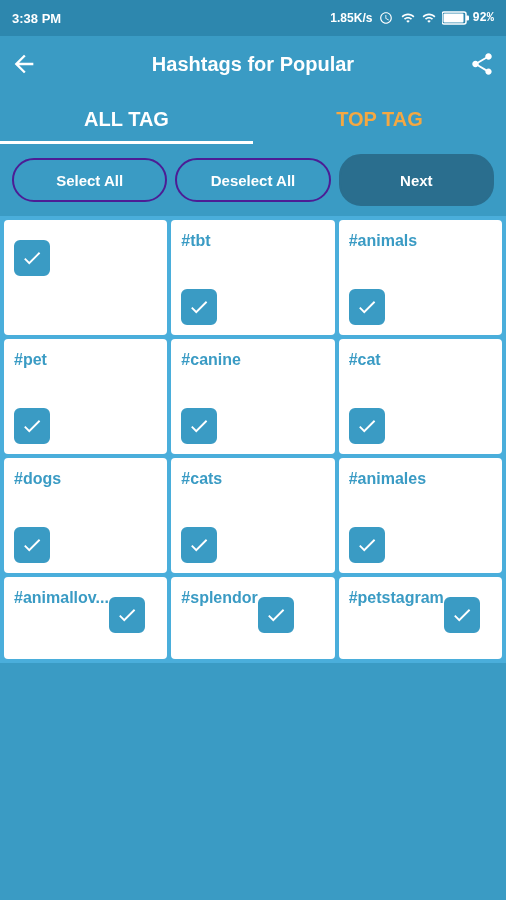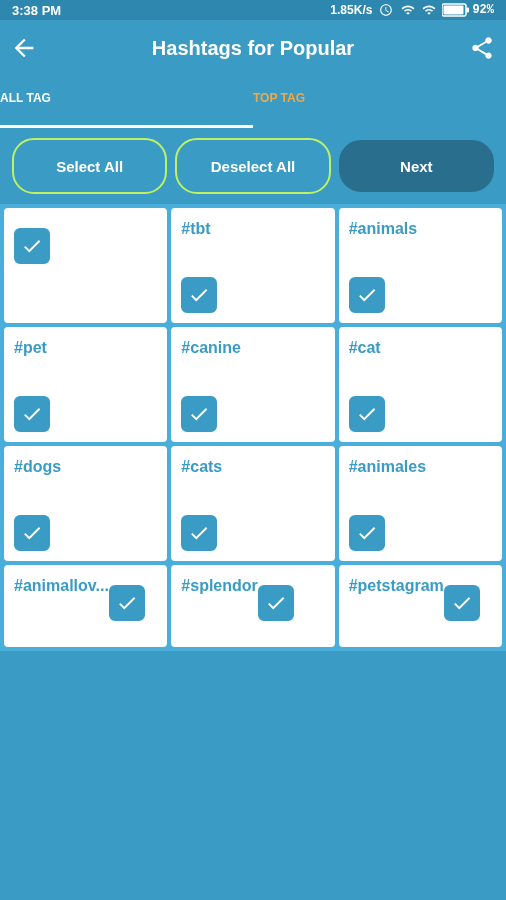--- a/index.html
+++ b/index.html
@@ -12,21 +12,21 @@
       width: 506px;
       height: 900px;
       font-family: Arial, sans-serif;
       background-color: #3a9bc4;
       overflow: hidden;
     }
 
     
     .status-bar {
       background-color: #2d87ae;
-      height: 20px;
+      height: 36px;
       display: flex;
       align-items: center;
       justify-content: space-between;
       padding: 0 12px;
       color: white;
       font-size: 13px;
       font-weight: bold;
     }
 
     .status-left {
@@ -79,22 +79,23 @@
     
     .tab-bar {
       background-color: #3a9bc4;
       display: flex;
       height: 52px;
       align-items: flex-end;
     }
 
     .tab {
       flex: 1;
-      padding-bottom: 20px;
-      font-size: 12px;
+      text-align: center;
+      padding-bottom: 10px;
+      font-size: 20px;
       font-weight: bold;
       cursor: pointer;
     }
 
     .tab-all {
       color: white;
       border-bottom: 3px solid white;
     }
 
     .tab-top {
@@ -107,23 +108,23 @@
       background-color: #3a9bc4;
       display: flex;
       align-items: center;
       justify-content: space-between;
       padding: 10px 12px;
       gap: 8px;
     }
 
     .action-btn {
       flex: 1;
-      height: 56px;
+      height: 44px;
       border-radius: 22px;
-      border: 2px solid #bef264;
+      border: 2px solid #4c1d95;
       background-color: transparent;
       color: white;
       font-size: 15px;
       font-weight: bold;
       cursor: pointer;
       display: flex;
       align-items: center;
       justify-content: center;
     }
 

